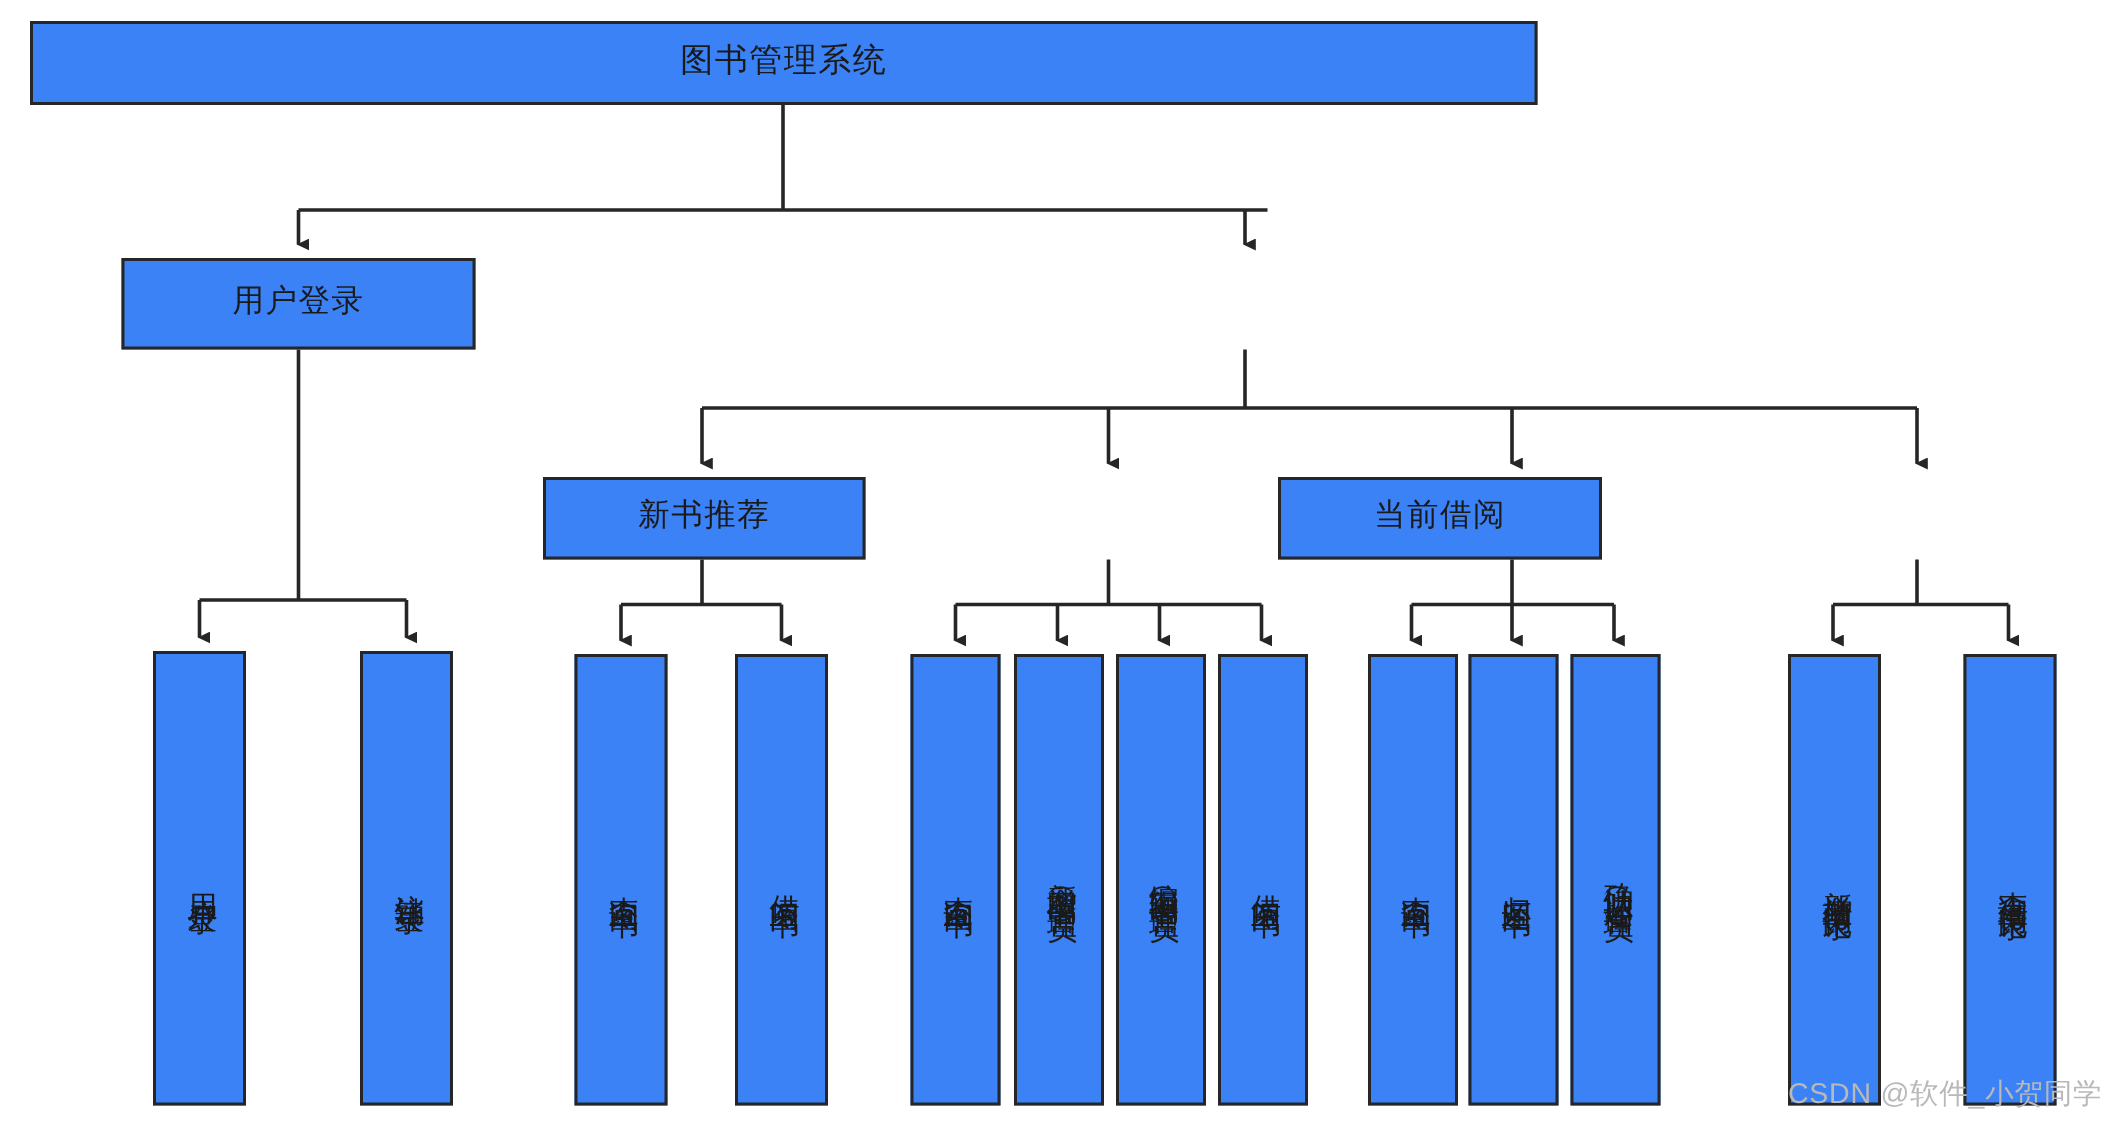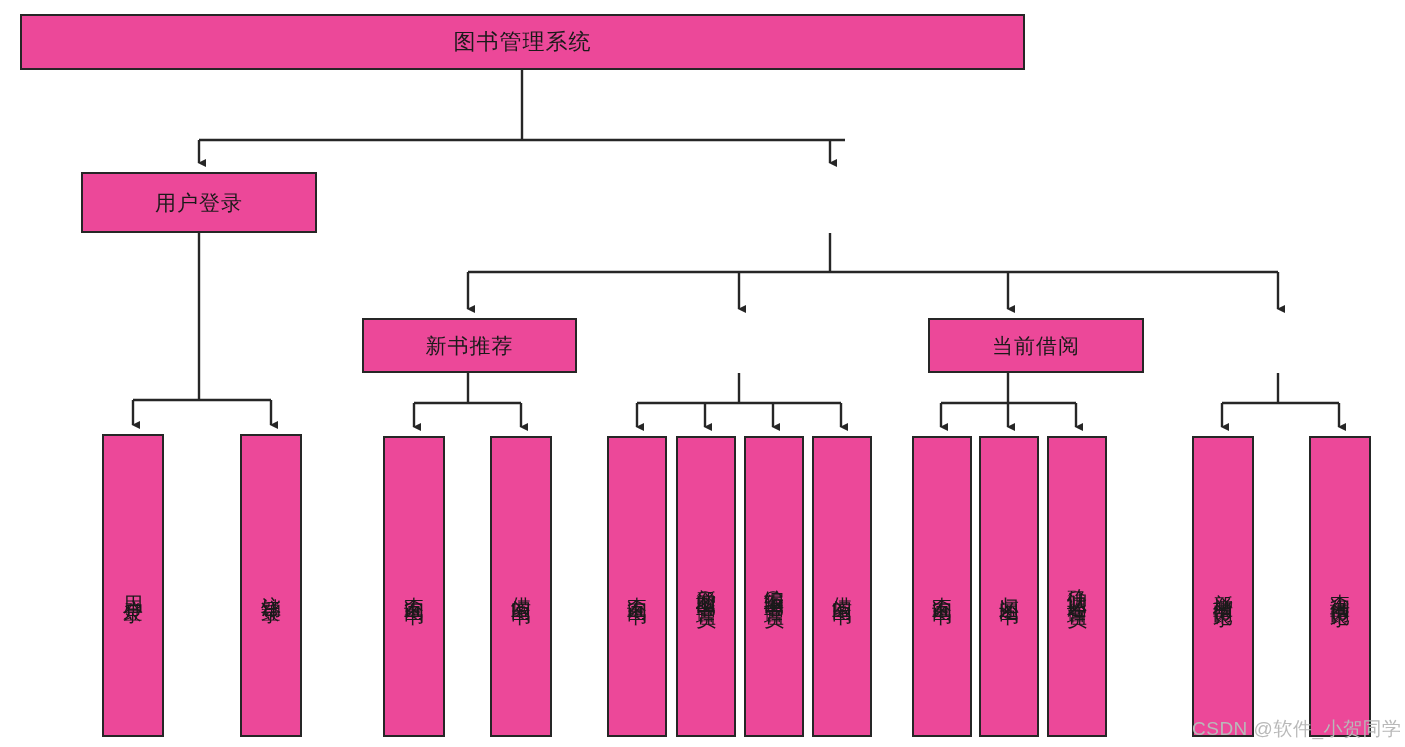--- a/index.html
+++ b/index.html
@@ -22,26 +22,27 @@
     position: absolute;
     left: 0;
     top: 0;
     width: 1405px;
     height: 747px;
     pointer-events: none;
   }
   .node {
     position: absolute;
     box-sizing: border-box;
-    background: #ec4899;
+    background: #3b82f6;
     border: 2px solid #262626;
     display: flex;
     align-items: center;
     justify-content: center;
     color: #1a1a1a;
+    font-family: Liberation Mono, monospace;
   }
   .node.horiz {
     font-size: 21px;
     letter-spacing: 1px;
     line-height: 1.2;
   }
   .node.root {
     font-size: 22px;
   }
   .node.leaf {
@@ -125,21 +126,21 @@
     <span>图书管理系统</span>
   </div>
 
   <div class="node horiz" style="left:81px; top:172px; width:236px; height:61px;">
     <span>用户登录</span>
   </div>
 
   <div class="node horiz" style="left:362px; top:318px; width:215px; height:55px;text-align:center;">
     <span>新书推荐</span>
   </div>
-  <div class="node horiz" style="left:928px; top:318px; width:216px; height:55px;">
+  <div class="node horiz" style="left:852px; top:318px; width:216px; height:55px;">
     <span>当前借阅</span>
   </div>
 
   <div class="node leaf" style="left:102px; top:434px; width:62px; height:303px;">
     <span class="vtext">用户登录</span>
   </div>
   <div class="node leaf" style="left:240px; top:434px; width:62px; height:303px;">
     <span class="vtext">注销登录</span>
   </div>
 

